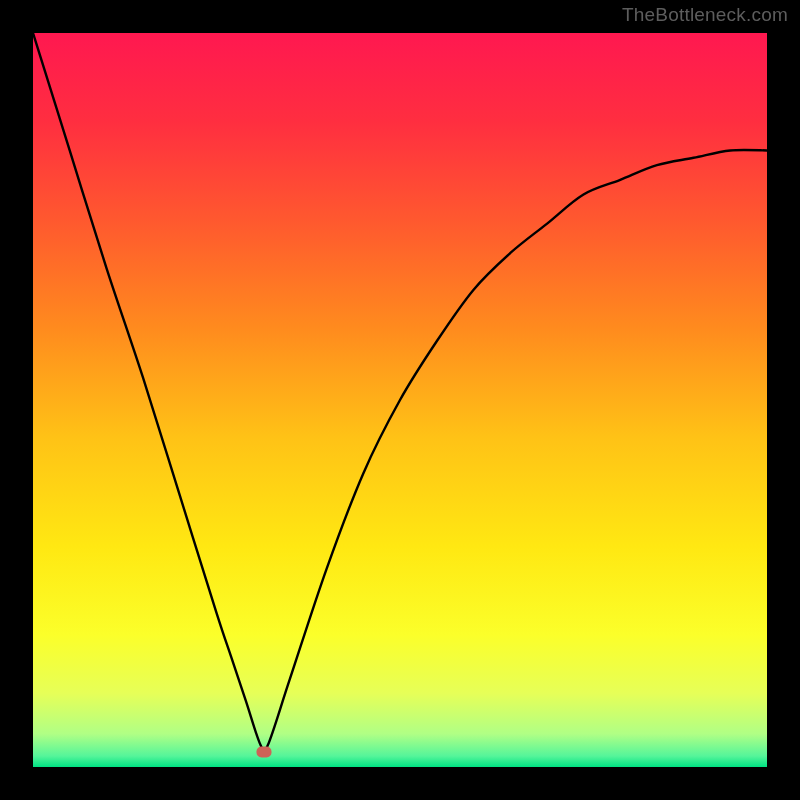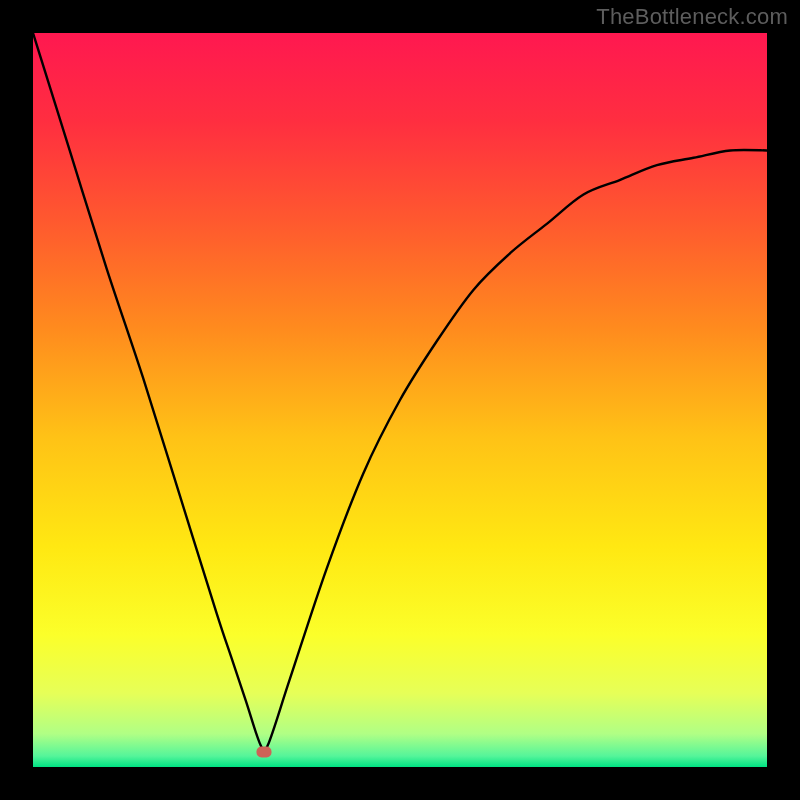--- a/index.html
+++ b/index.html
@@ -47,21 +47,21 @@
     height: 11px;
     border-radius: 5px;
     background: #ce6257;
     transform: translate(-50%, -50%);
   }
   .attribution {
     position: absolute;
     top: 4px;
     right: 12px;
     color: #5d5d5d;
-    font-size: 22px;
+    font-size: 19px;
     font-weight: 500;
     letter-spacing: 0.2px;
   }
 </style>
 </head>
 <body>
 
 <div class="frame">
 
   <div class="plot-area">

